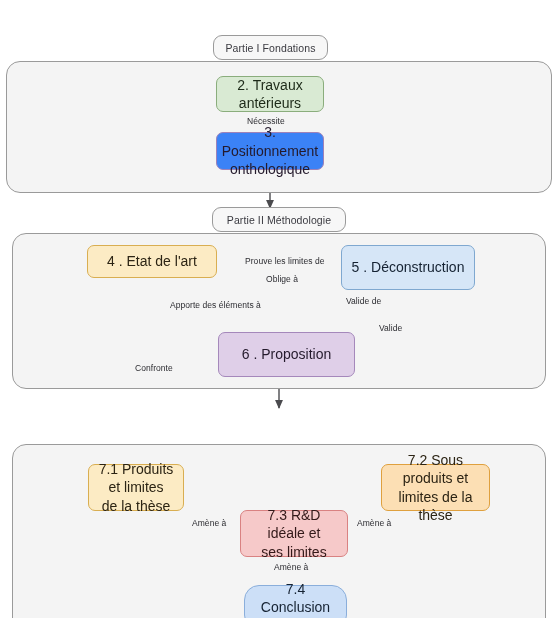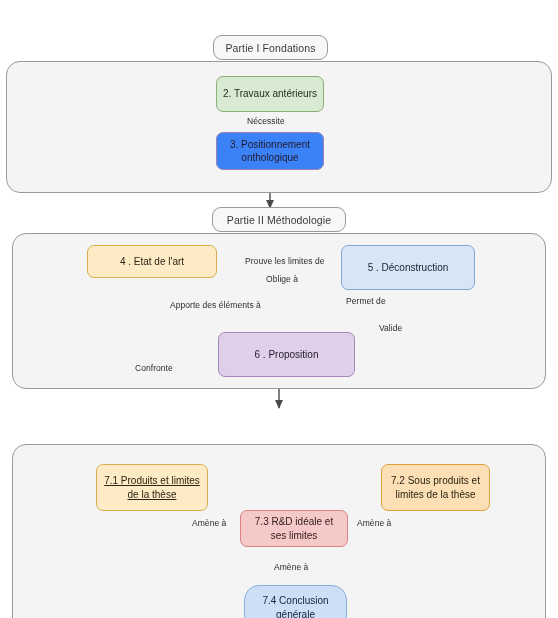--- a/index.html
+++ b/index.html
@@ -39,21 +39,21 @@
   }
 
   
   .node{
     position:absolute;
     box-sizing:border-box;
     border-radius:7px;
     border:1px solid;
     display:flex;align-items:center;justify-content:center;
     text-align:center;
-    font-size:10px;
+    font-size:14px;
     line-height:1.32;
     padding:10px 6px;
     z-index:4;
   }
   .n-green {background:#d9ead3;border-color:#8aad7c;color:#1d2a18;}
   .n-purple{background:#3b82f6;border-color:#9e82b8;color:#241a2c;text-align:center;}
   .n-yellow{background:#fcebc4;border-color:#d9ae51;color:#2c2414;}
   .n-orange{background:#fcdfb4;border-color:#dfa03e;color:#2c2414;}
   .n-blue  {background:#d6e6f7;border-color:#7fa8d0;color:#152232;}
   .n-purple2{background:#dfcfe8;border-color:#a588bb;color:#241a2c;}
@@ -149,40 +149,40 @@
   <div class="elabel" style="left:243px;top:224px;">
     <span>Prouve les limites de</span>
   </div>
   <div class="elabel" style="left:264px;top:242px;">
     <span>Oblige à</span>
   </div>
   <div class="elabel" style="left:168px;top:268px;">
     <span>Apporte des éléments à</span>
   </div>
   <div class="elabel" style="left:344px;top:264px;">
-    <span>Permet de</span>
+    <span>Valide de</span>
   </div>
   <div class="elabel" style="left:377px;top:291px;">
     <span>Valide</span>
   </div>
   <div class="elabel" style="left:133px;top:331px;">
     <span>Confronte</span>
   </div>
 
   <div class="section" style="left:12px;top:412px;width:534px;height:196px;"></div>
 
-  <div class="node n-yellow" style="left:96px;top:432px;width:112px;height:47px;white-space:pre-line;text-decoration:underline;">
+  <div class="node n-yellow" style="left:88px;top:432px;width:96px;height:47px;white-space:pre-line;">
     <span>7.1 Produits et limites
 de la thèse</span>
   </div>
   <div class="node n-orange" style="left:381px;top:432px;width:109px;height:47px;white-space:pre-line;">
     <span>7.2 Sous produits et
 limites de la thèse</span>
   </div>
-  <div class="node n-red" style="left:240px;top:478px;width:108px;height:37px;white-space:pre-line;">
+  <div class="node n-red" style="left:240px;top:478px;width:108px;height:47px;white-space:pre-line;">
     <span>7.3 R&amp;D idéale et
 ses limites</span>
   </div>
   <div class="node n-blue2" style="left:244px;top:553px;width:103px;height:45px;white-space:pre-line;">
     <span>7.4 Conclusion
 générale</span>
   </div>
 
   <div class="elabel" style="left:190px;top:486px;">
     <span>Amène à</span>

